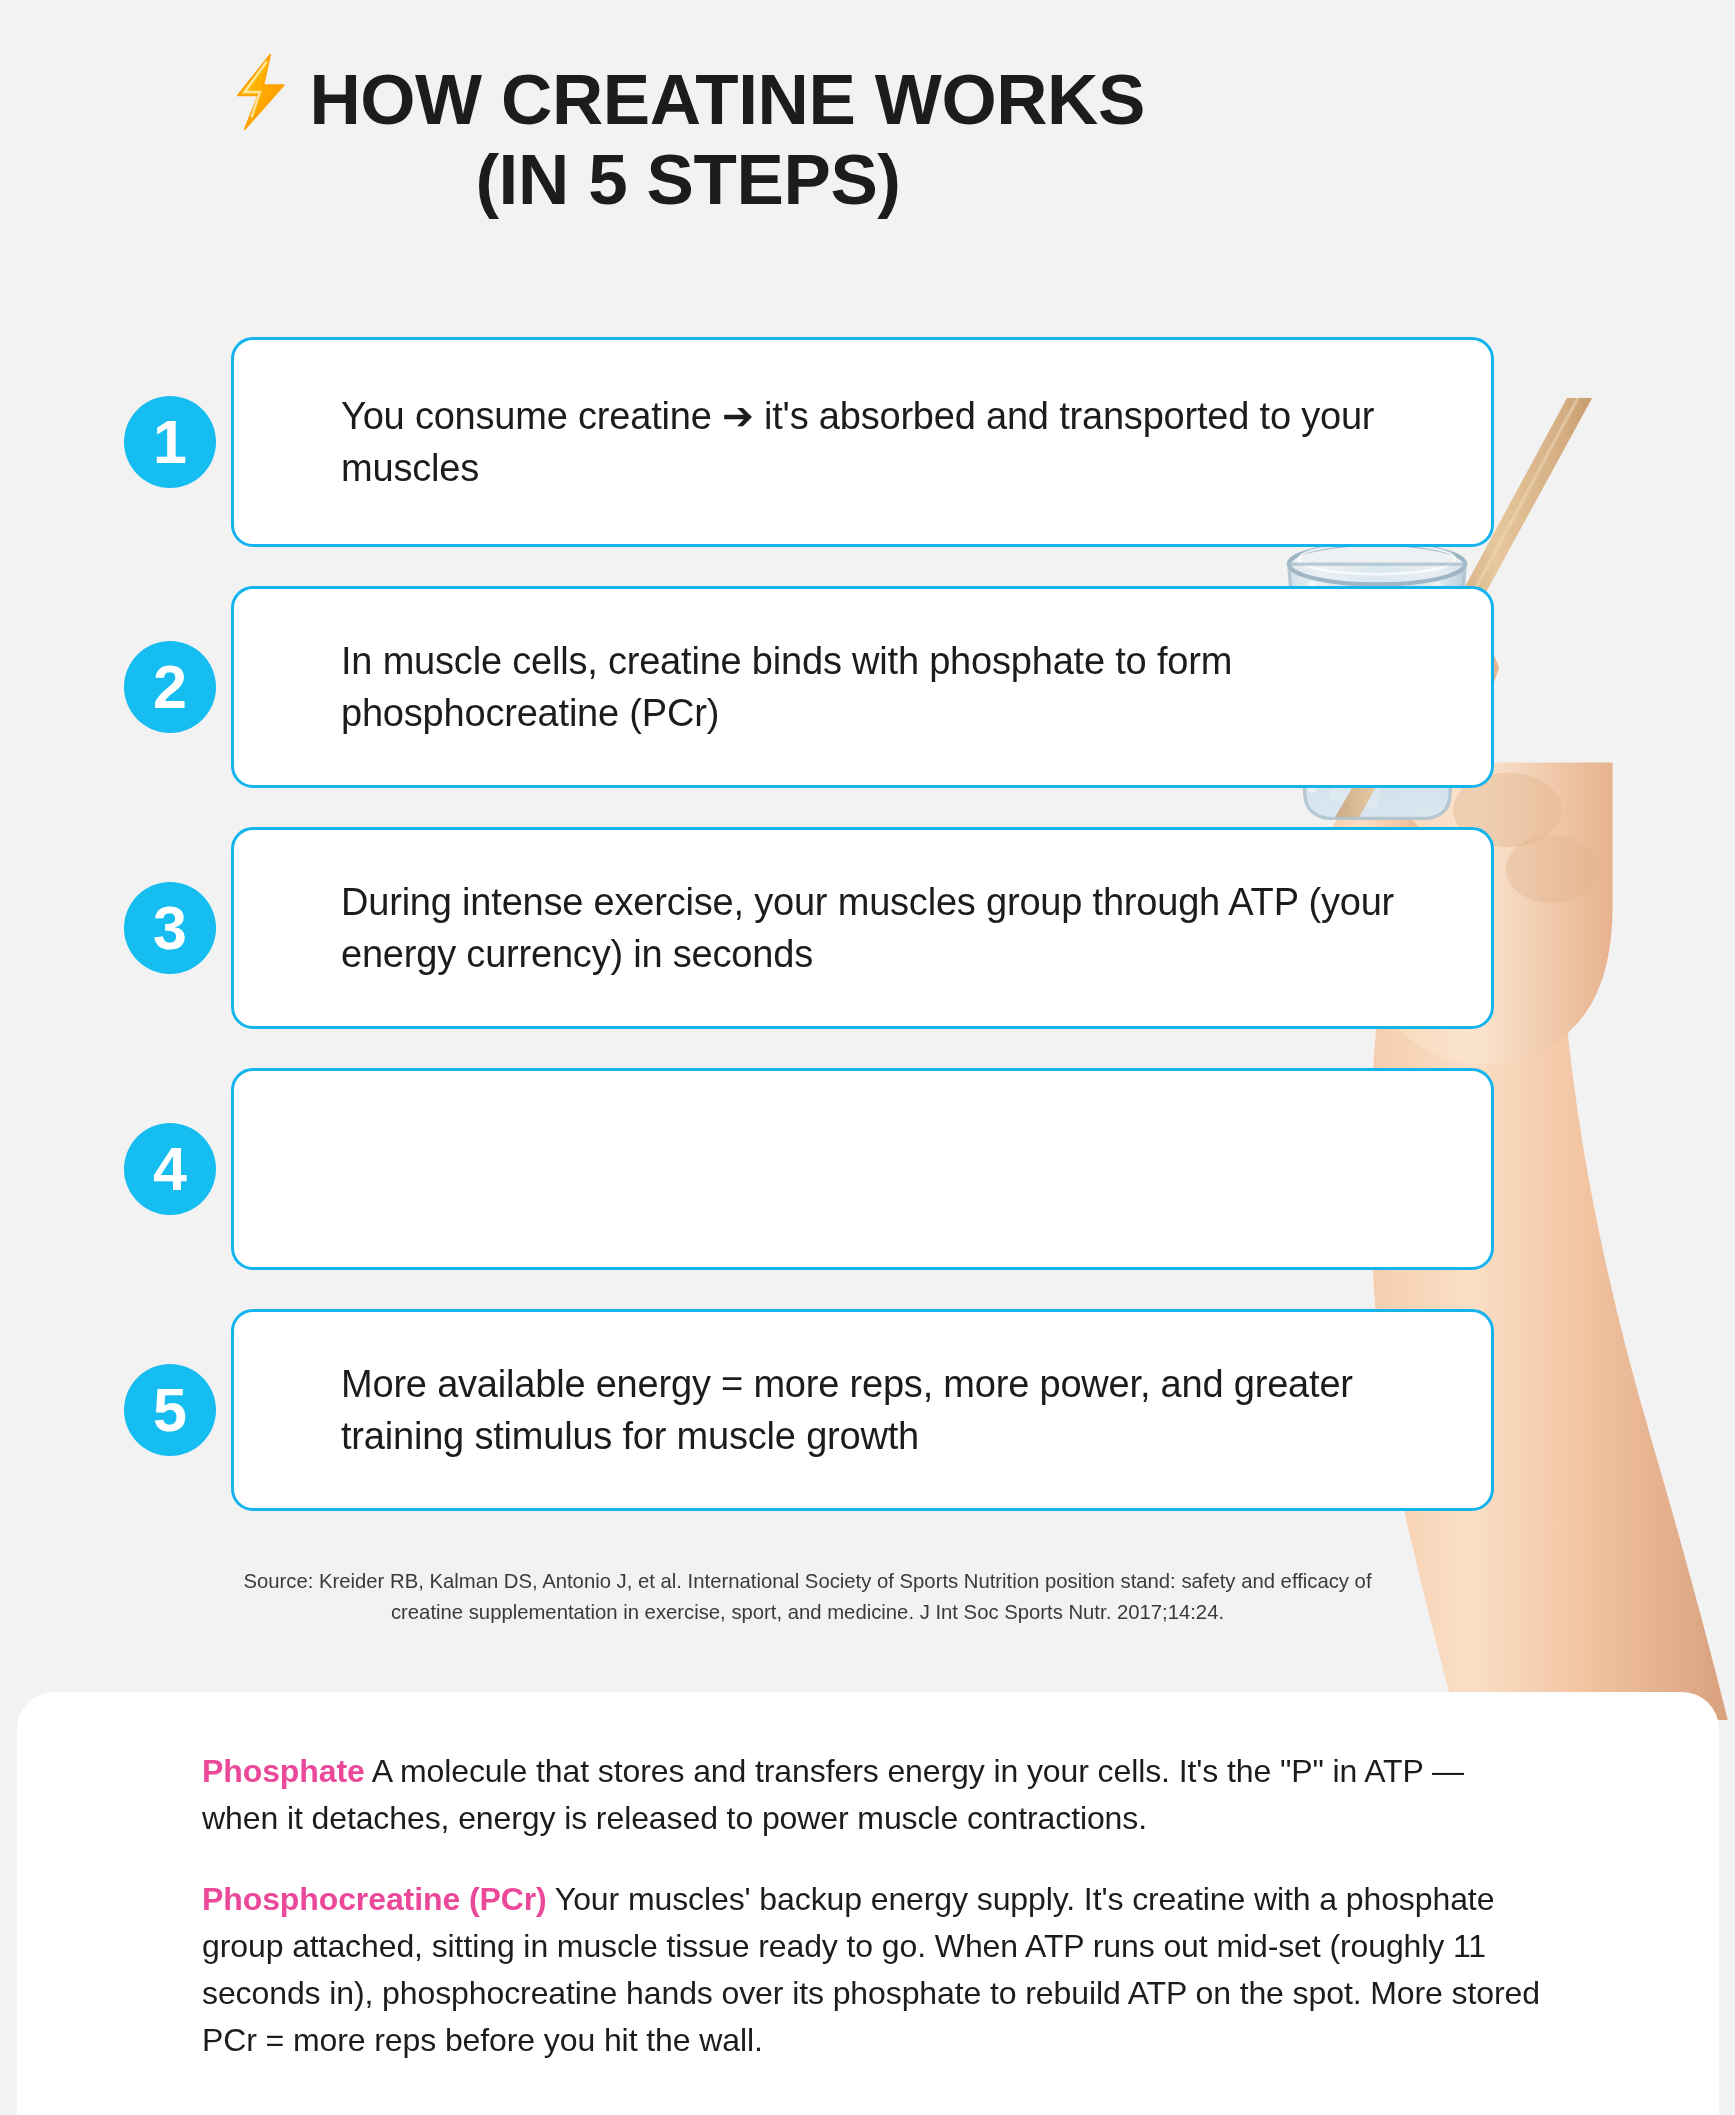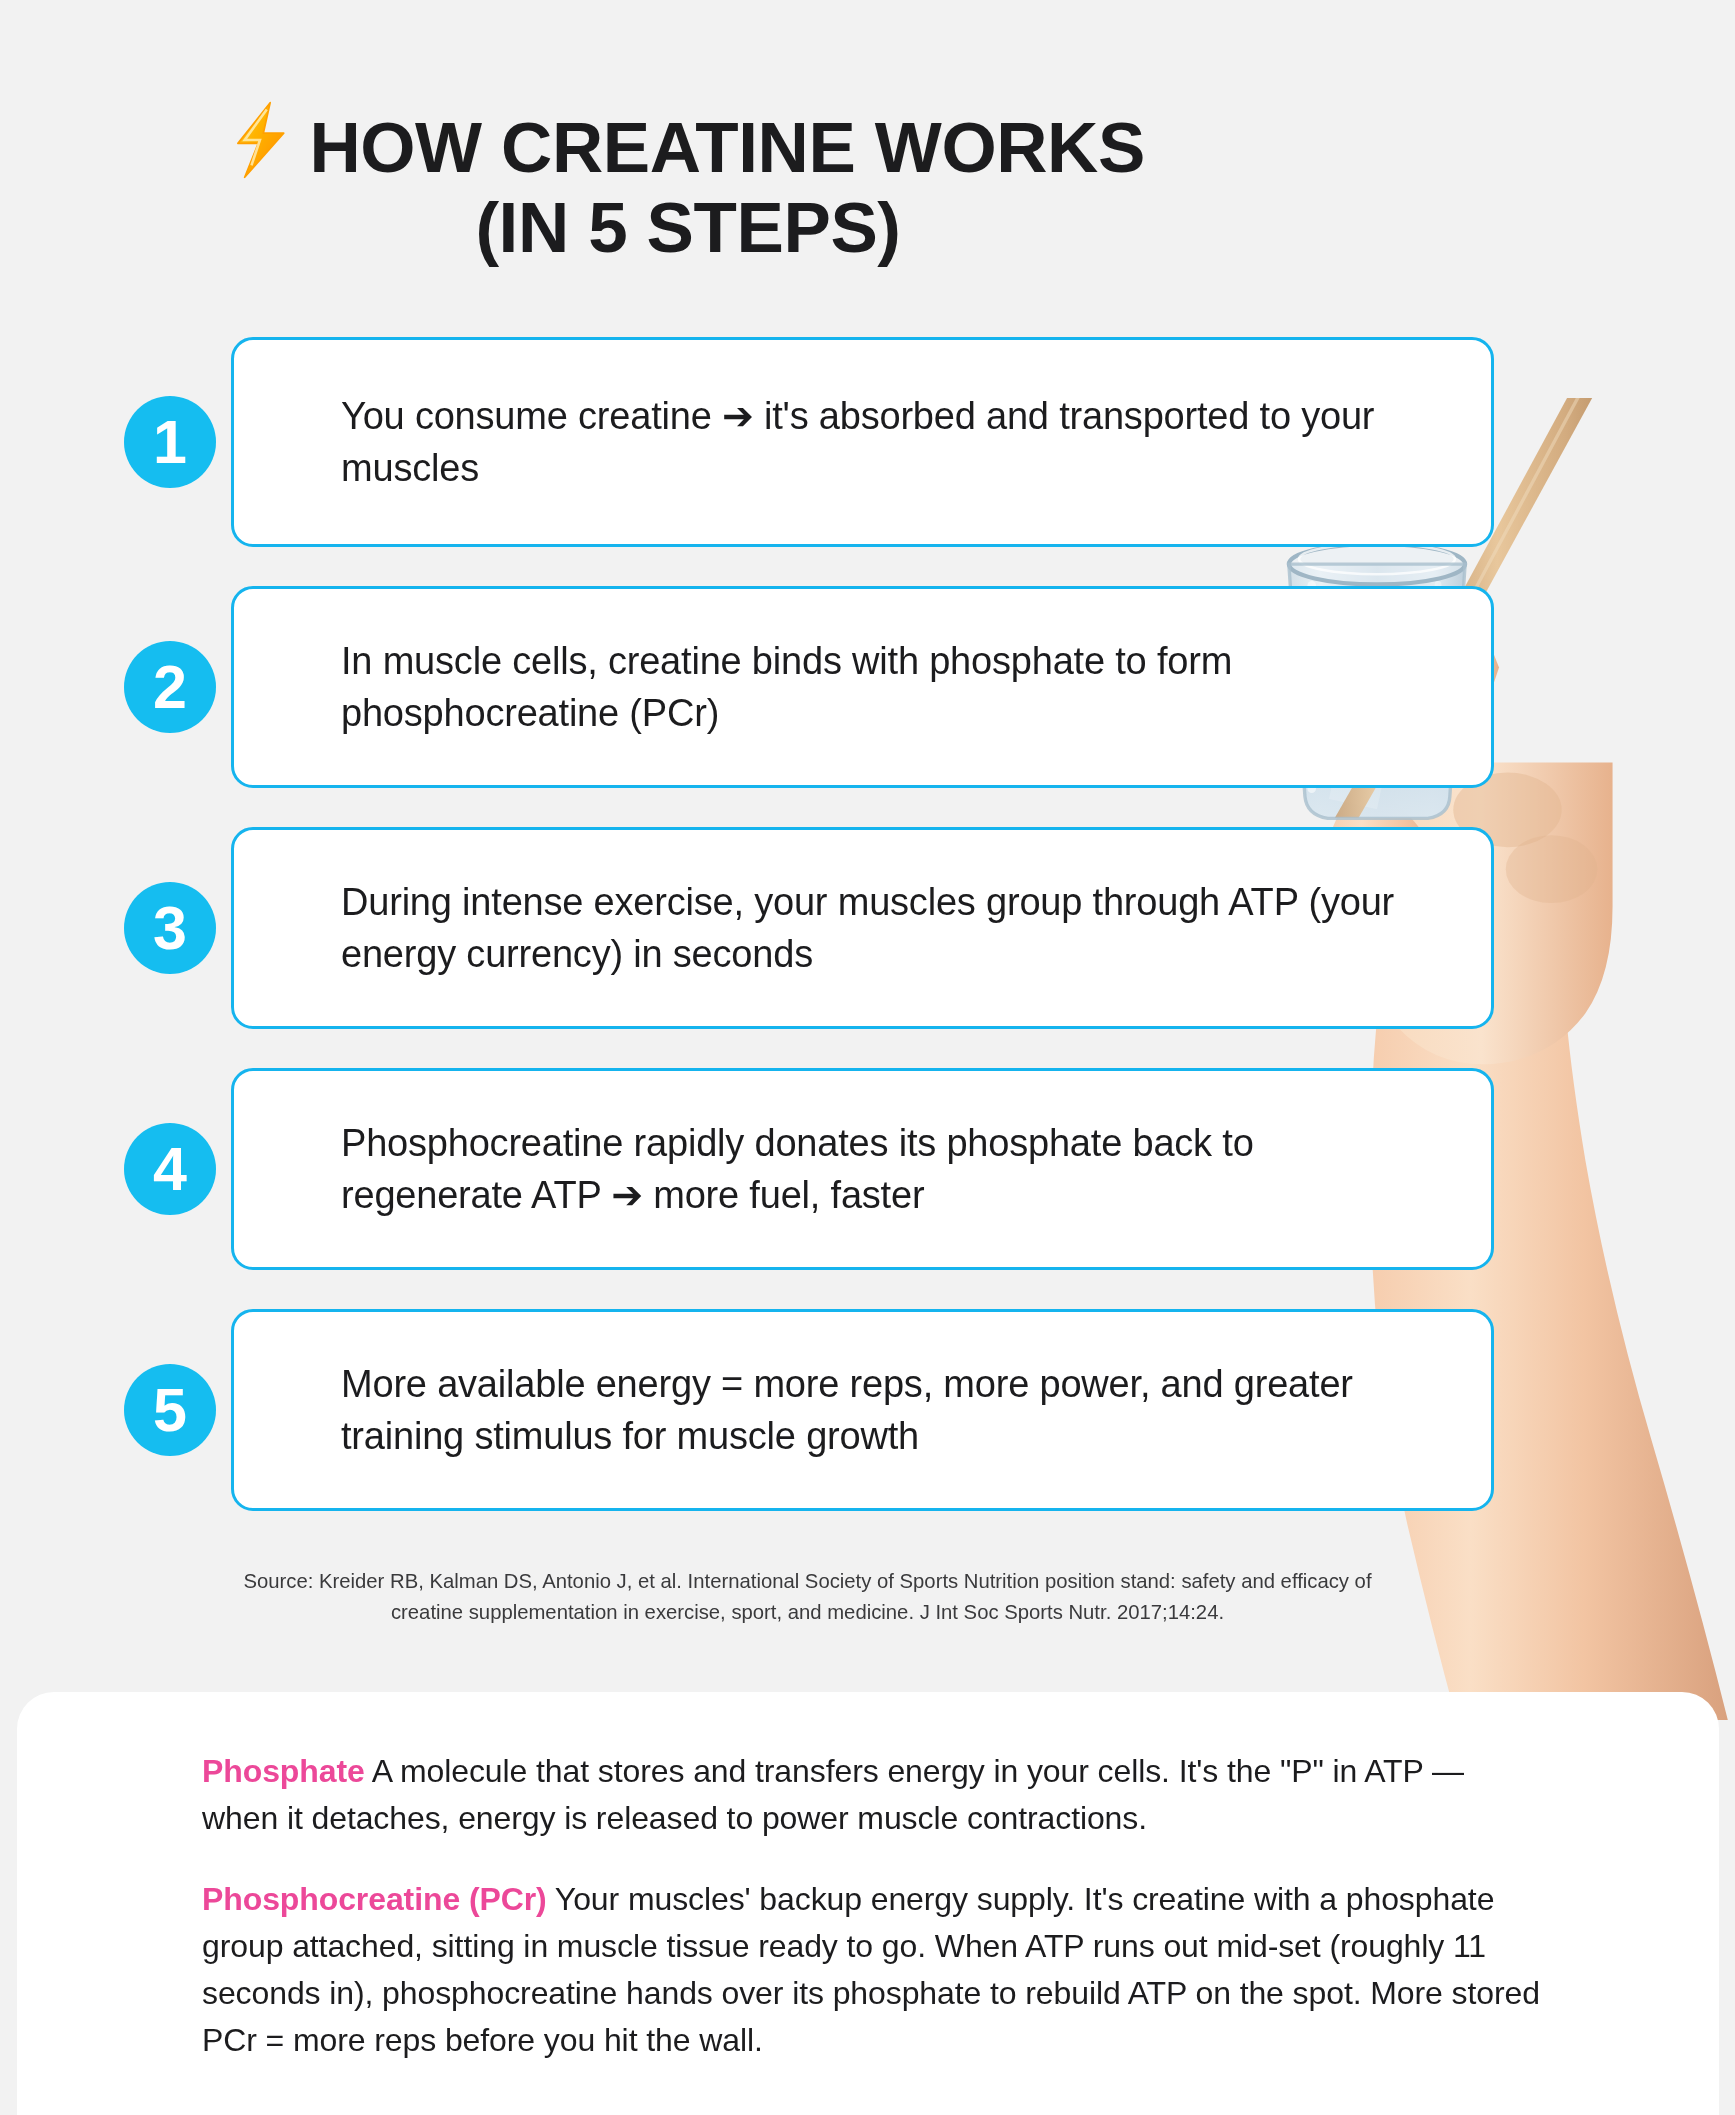--- a/index.html
+++ b/index.html
@@ -21,21 +21,20 @@
   }
 
   
   .header {
     position: absolute;
     top: 53px;
     left: 0;
     width: 1376px;
     text-align: center;
     z-index: 6;
-    margin-top: 48px;
   }
   .title-line {
     font-size: 71px;
     font-weight: 700;
     letter-spacing: -0.4px;
     color: #1c1c1e;
     line-height: 1.12;
     white-space: nowrap;
   }
   .bolt-icon {
@@ -274,21 +273,20 @@
       <div class="step-text">In muscle cells, creatine binds with phosphate to form phosphocreatine (PCr)</div>
     </div>
 
     <div class="step step--3">
       <div class="step-badge">3</div>
       <div class="step-text">During intense exercise, your muscles group through ATP (your energy currency) in seconds</div>
     </div>
 
     <div class="step step--4">
       <div class="step-badge">4</div>
-      <div class="step-text">Phosphocreatine rapidly donates its phosphate back to regenerate ATP ➔ more fuel, faster</div>
     </div>
 
     <div class="step step--5">
       <div class="step-badge">5</div>
       <div class="step-text">More available energy = more reps, more power, and greater training stimulus for muscle growth</div>
     </div>
 
   </div>
 
   <div class="source">Source: Kreider RB, Kalman DS, Antonio J, et al. International Society of Sports Nutrition position stand: safety and efficacy of creatine supplementation in exercise, sport, and medicine. J Int Soc Sports Nutr. 2017;14:24.</div>

